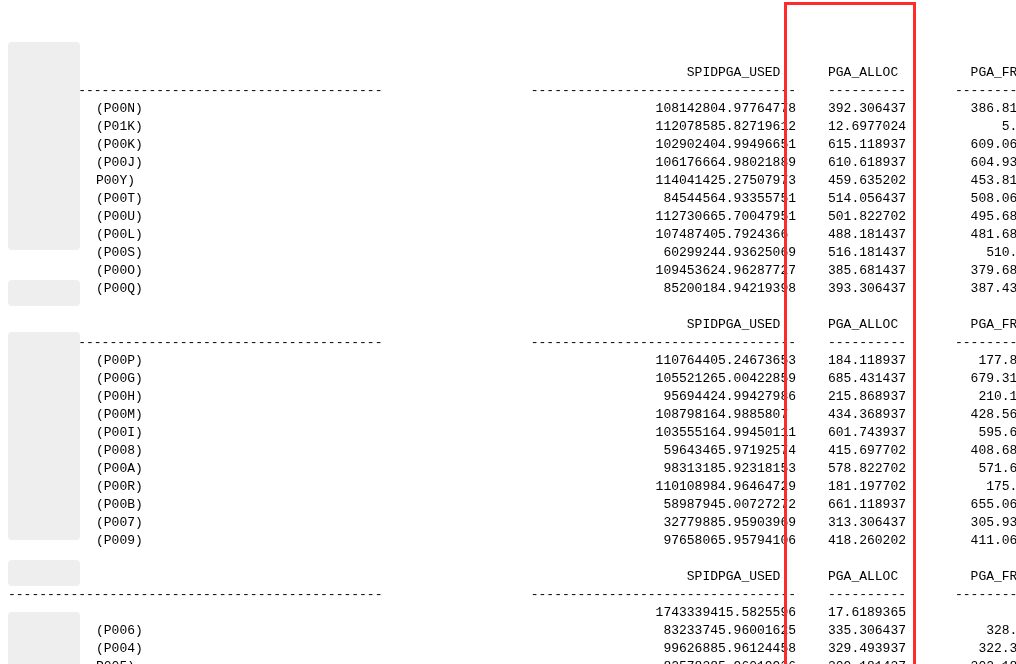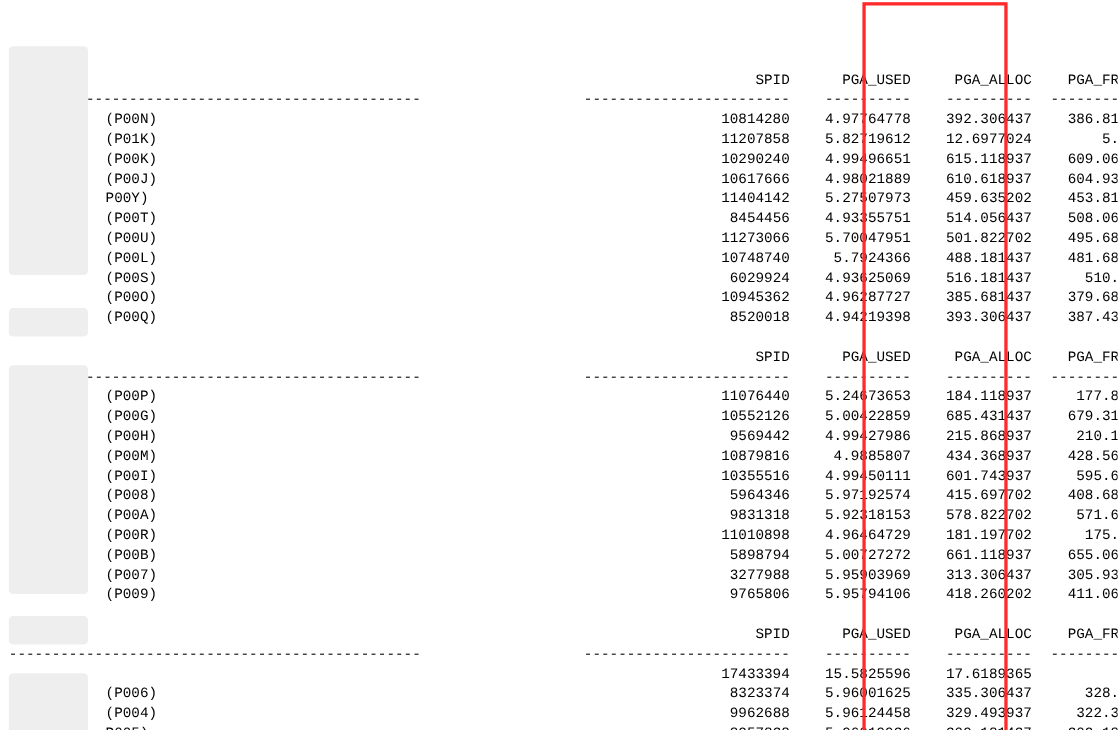--- a/index.html
+++ b/index.html
@@ -9,22 +9,22 @@
       background: #fff;
       color: #000;
       white-space: pre;
       padding: 4px 8px;
       width: 1016px;
       overflow: hidden;
     }
     .line { display: block; height: 18px; line-height: 18px; }
     .col-program { display: inline-block; width: 400px; }
     .col-spid { display: inline-block; width: 310px; text-align: right; }
-    .col-used { display: inline-block; width: 110px; text-align: right; }
-    .col-alloc { display: inline-block; width: 110px; text-align: right; }
+    .col-used { display: inline-block; width: 110px; }
+    .col-alloc { display: inline-block; width: 110px; }
     .col-free { display: inline-block; width: 95px; text-align: right; }
     .sep { letter-spacing: 0; }
     .sepline .col-program { border: none; }
     .program-name { padding-left: 88px; }
     .blur-bar {
       position: absolute;
       left: 8px;
       width: 72px;
       background: #eee;
       border-radius: 4px;

